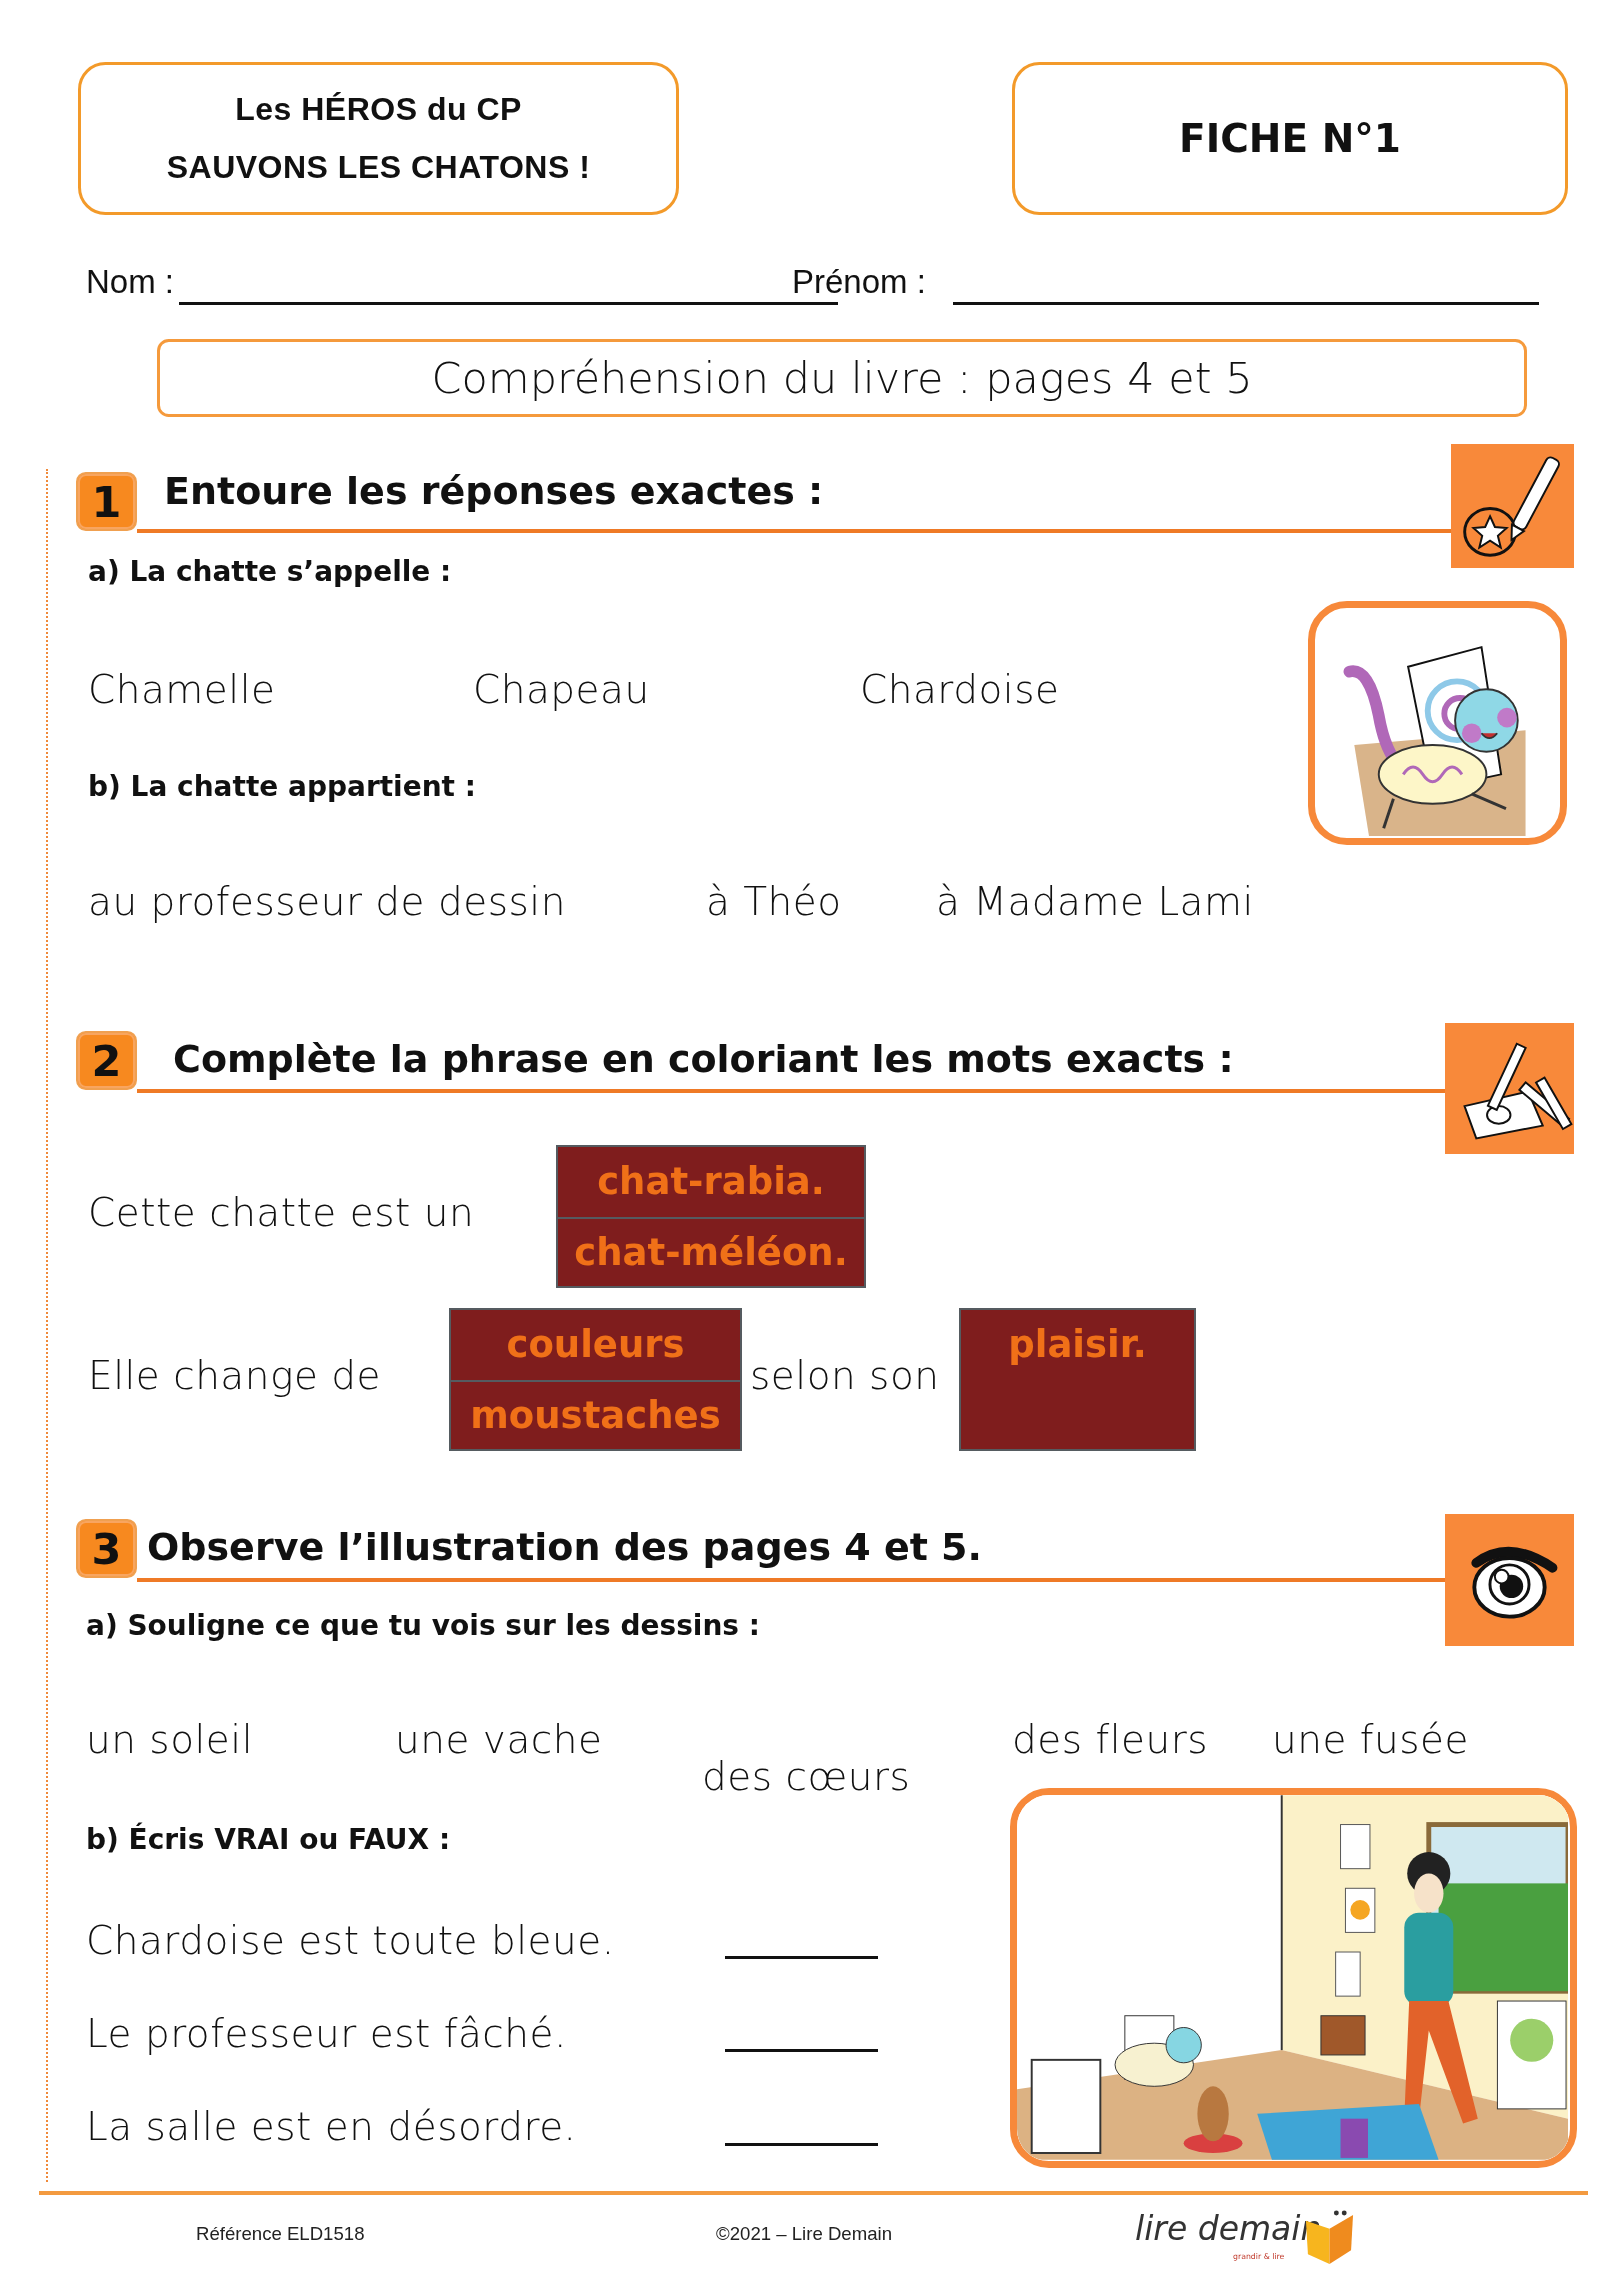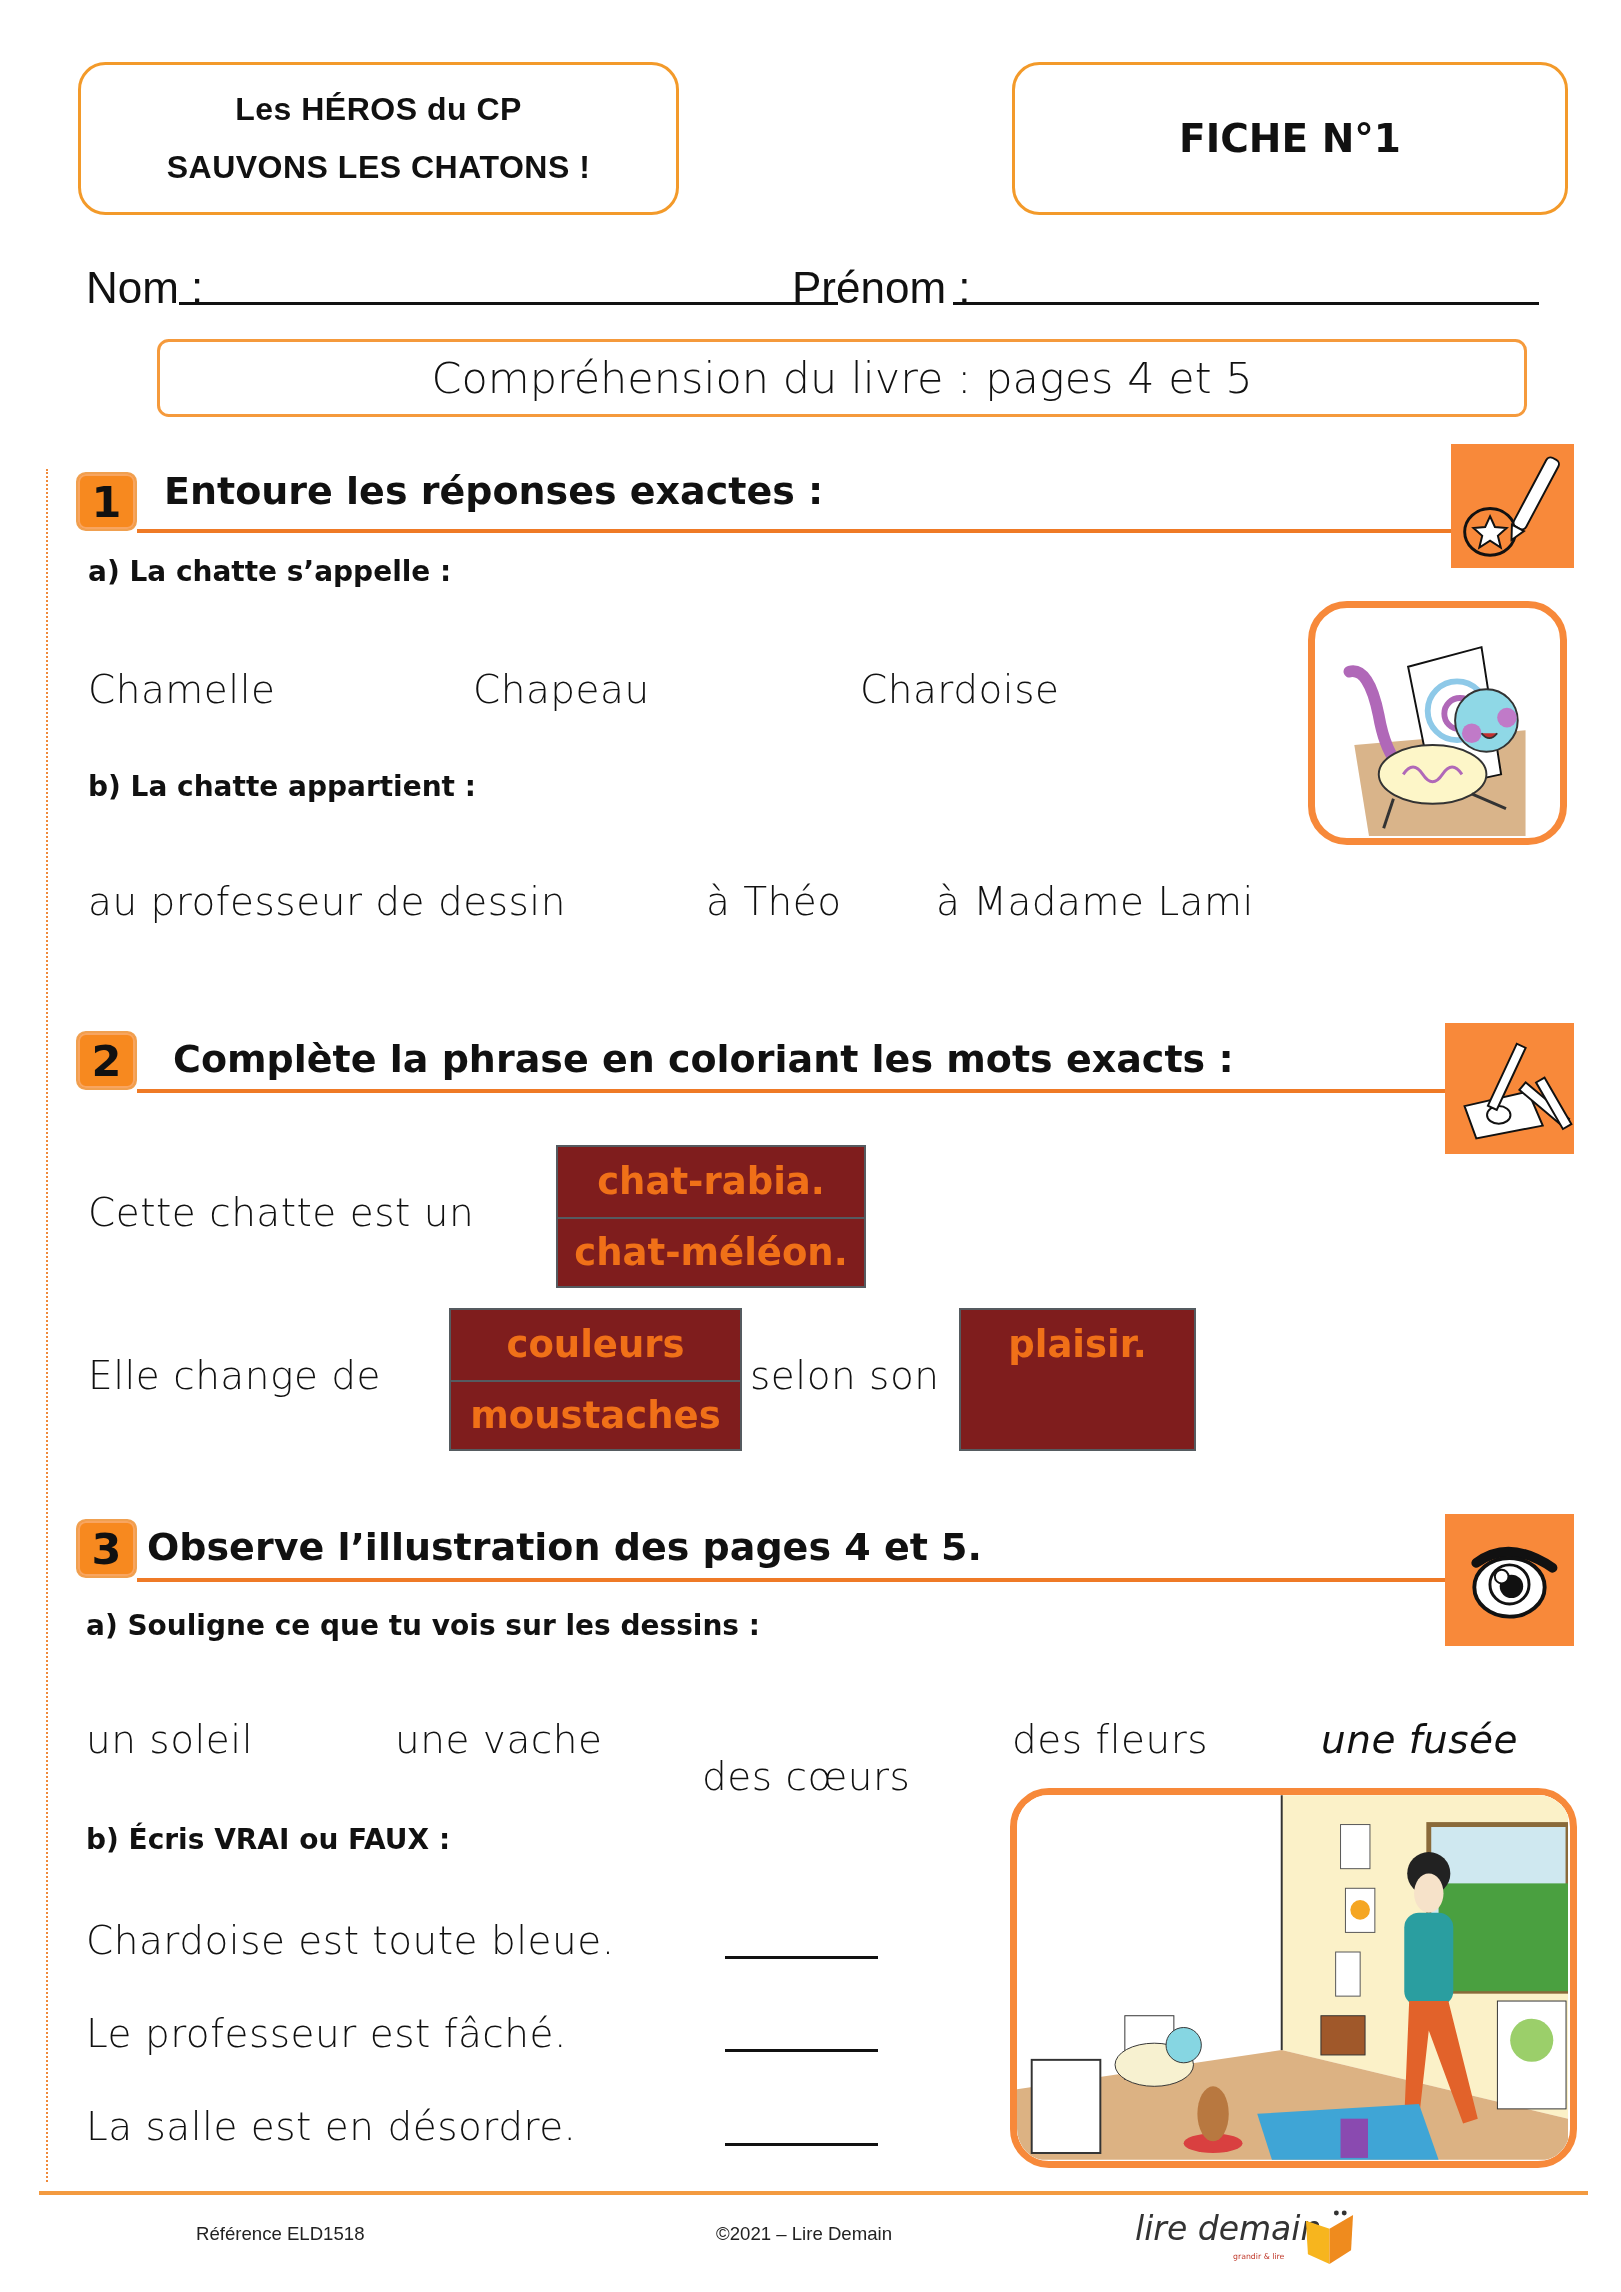--- a/index.html
+++ b/index.html
@@ -6,21 +6,21 @@
   html, body { width: 1621px; height: 2293px; background: #ffffff; overflow: hidden; }
   body { position: relative; font-family: "DejaVu Sans", "Liberation Sans", sans-serif; color: #111; }
   .abs { position: absolute; }
 
   .hdr-box { border: 3.9px solid #f39a2a; border-radius: 27.4px; background: #fff; display: flex; flex-direction: column; justify-content: center; align-items: center; }
   .hdr-left { left: 78px; top: 62px; width: 601px; height: 153px; gap: 21.6px; }
   .hdr-left span { font-family: "Liberation Sans", sans-serif; font-size: 32px; font-weight: bold; letter-spacing: 0.5px; }
   .hdr-right { left: 1012px; top: 62px; width: 556px; height: 153px; }
   .hdr-right span { font-family: "DejaVu Sans", sans-serif; font-size: 39px; font-weight: bold; }
 
-  .name-row { top: 263px; left: 86px; width: 1451px; height: 49px; font-family: "Liberation Sans", sans-serif; font-size: 44px; }
+  .name-row { top: 263px; left: 86px; width: 1451px; height: 49px; font-family: "Liberation Sans", sans-serif; font-size: 33px; }
   .name-label { position: absolute; top: 0; }
   .name-line { position: absolute; top: 39px; height: 2.9px; background: #111; }
 
   .comp-box { left: 157px; top: 339px; width: 1370px; height: 78px; border: 3.9px solid #f59a3c; border-radius: 11.8px; display: flex; align-items: center; justify-content: center; }
   .comp-box span { font-family: "DejaVu Sans", sans-serif; font-size: 43px; font-weight: 300; color: #111; }
 
   .dotted-vline { left: 46px; top: 469px; width: 0; height: 1713px; border-left: 2.9px dotted #f08a3a; }
 
   .badge { width: 61px; height: 59px; background: #f7891f; border: 2.9px solid #f0a050; border-radius: 9.8px; display: flex; align-items: center; justify-content: center; box-shadow: inset 0 0 0 2px #f8a560; }
   .badge span { font-family: "DejaVu Sans", sans-serif; font-size: 43px; font-weight: bold; color: #111; }
@@ -174,21 +174,21 @@
     <circle cx="68" cy="74" r="12" fill="#111"></circle>
     <circle cx="58" cy="64" r="7" fill="#fff" stroke="#111" stroke-width="2"></circle>
   </svg>
 </div>
 
 <div class="abs q-label" style="left:86px; top:1609px;">a) Souligne ce que tu vois sur les dessins :</div>
 <div class="abs opt" style="left:86px; top:1717px;">un soleil</div>
 <div class="abs opt" style="left:395px; top:1717px;">une vache</div>
 <div class="abs opt" style="left:702px; top:1717px;margin-top:37px;">des cœurs</div>
 <div class="abs opt" style="left:1012px; top:1717px;">des fleurs</div>
-<div class="abs opt" style="left:1321px; top:1717px;font-style:italic;">une fusée</div>
+<div class="abs opt" style="left:1272px; top:1717px;">une fusée</div>
 
 <div class="abs q-label" style="left:86px; top:1823px;">b) Écris VRAI ou FAUX :</div>
 
 <div class="abs opt" style="left:86px; top:1918px;">Chardoise est toute bleue.</div>
 <div class="abs blank" style="left:725px; top:1956px; width:153px;"></div>
 <div class="abs opt" style="left:86px; top:2011px;">Le professeur est fâché.</div>
 <div class="abs blank" style="left:725px; top:2049px; width:153px;"></div>
 <div class="abs opt" style="left:86px; top:2104px;">La salle est en désordre.</div>
 <div class="abs blank" style="left:725px; top:2143px; width:153px;"></div>
 

